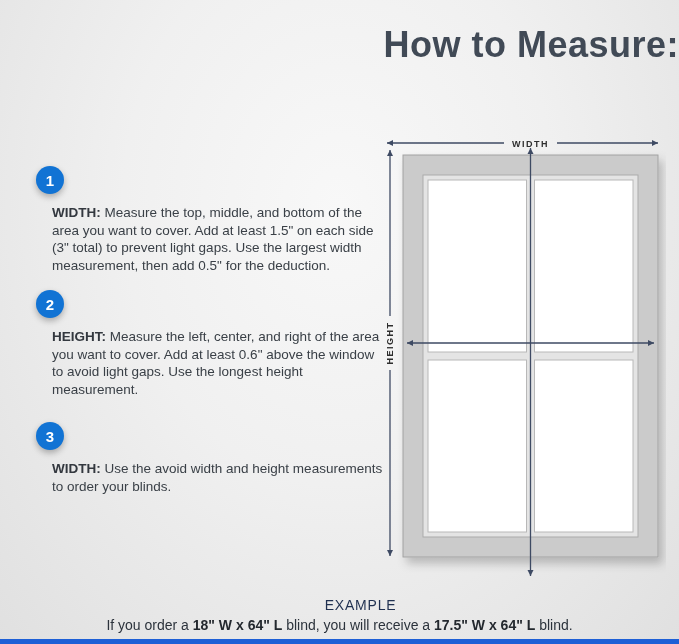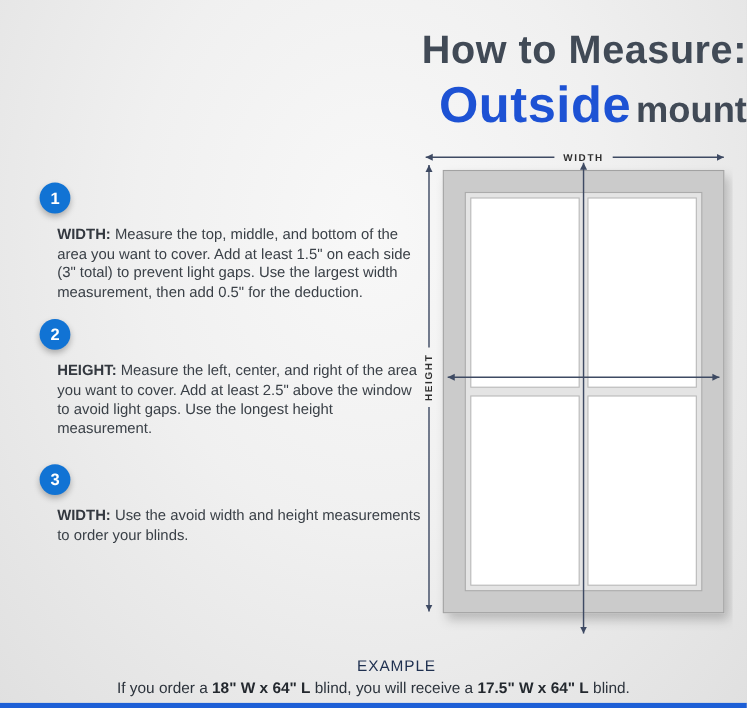--- a/index.html
+++ b/index.html
@@ -67,29 +67,28 @@
     background: #1d5fd6;
   }
 </style>
 </head>
 <body>
 
 <div class="page">
 
   <header class="title">
     <div class="title-line1">How to Measure:</div>
-    <div class="title-line2"><span class="title-accent">Outside</span> <span class="title-rest">mount</span></div>
   </header>
 
   <section class="steps">
     <div class="badge">1</div>
     <p class="step-text"><b>WIDTH:</b> <span>Measure the top, middle, and bottom of the area you want to cover. Add at least 1.5" on each side (3" total) to prevent light gaps. Use the largest width measurement, then add 0.5" for the deduction.</span></p>
 
     <div class="badge">2</div>
-    <p class="step-text"><b>HEIGHT:</b> <span>Measure the left, center, and right of the area you want to cover. Add at least 2.5" above the window to avoid light gaps. Use the longest height measurement.</span></p>
+    <p class="step-text"><b>HEIGHT:</b> <span>Measure the left, center, and right of the area you want to cover. Add at least 0.6" above the window to avoid light gaps. Use the longest height measurement.</span></p>
 
     <div class="badge step-3-gap">3</div>
     <p class="step-text"><b>WIDTH:</b> <span>Use the avoid width and height measurements to order your blinds.</span></p>
   </section>
 
   <svg class="diagram" width="300" height="464" viewBox="0 0 300 464" xmlns="http://www.w3.org/2000/svg">
     <defs>
       <marker id="arr" viewBox="0 0 10 10" refX="8" refY="5" markerWidth="8" markerHeight="8" orient="auto-start-reverse" markerUnits="userSpaceOnUse">
         <path d="M0,1 L8,5 L0,9 z" fill="#3e4a63"></path>
       </marker>

